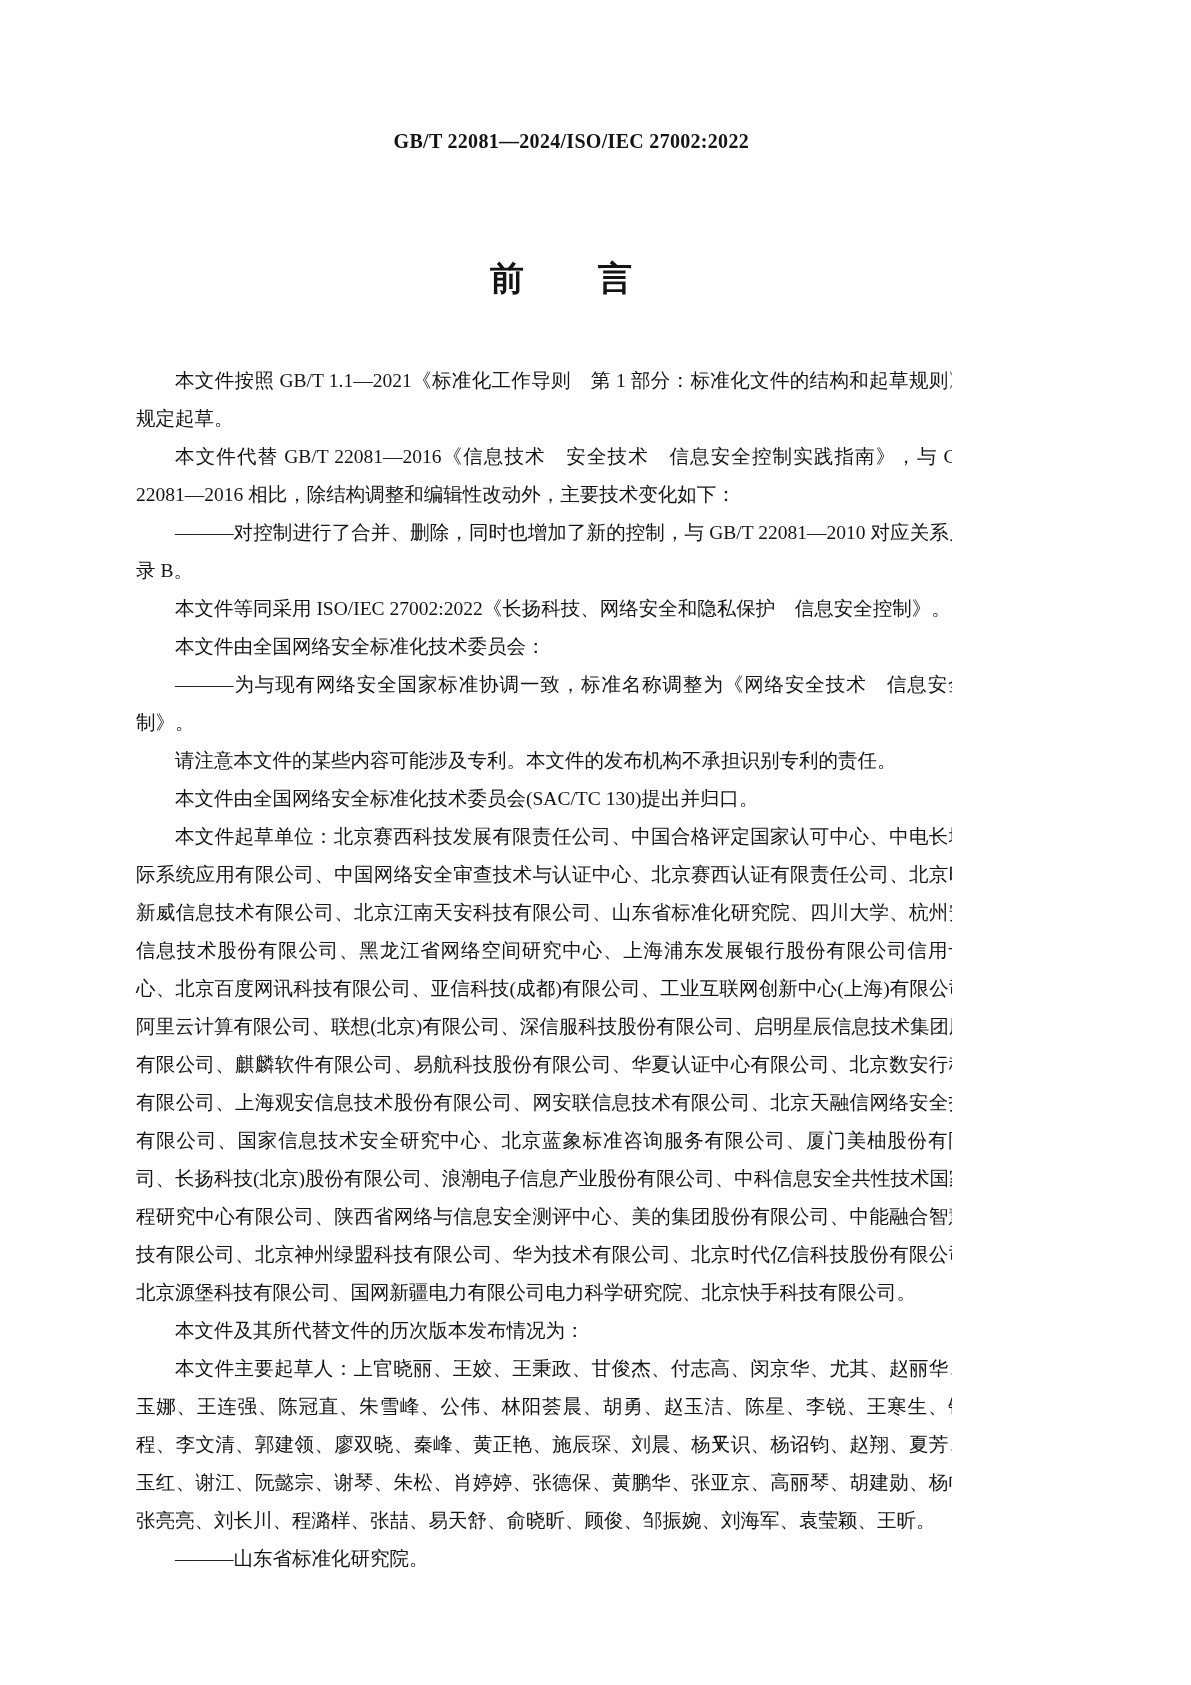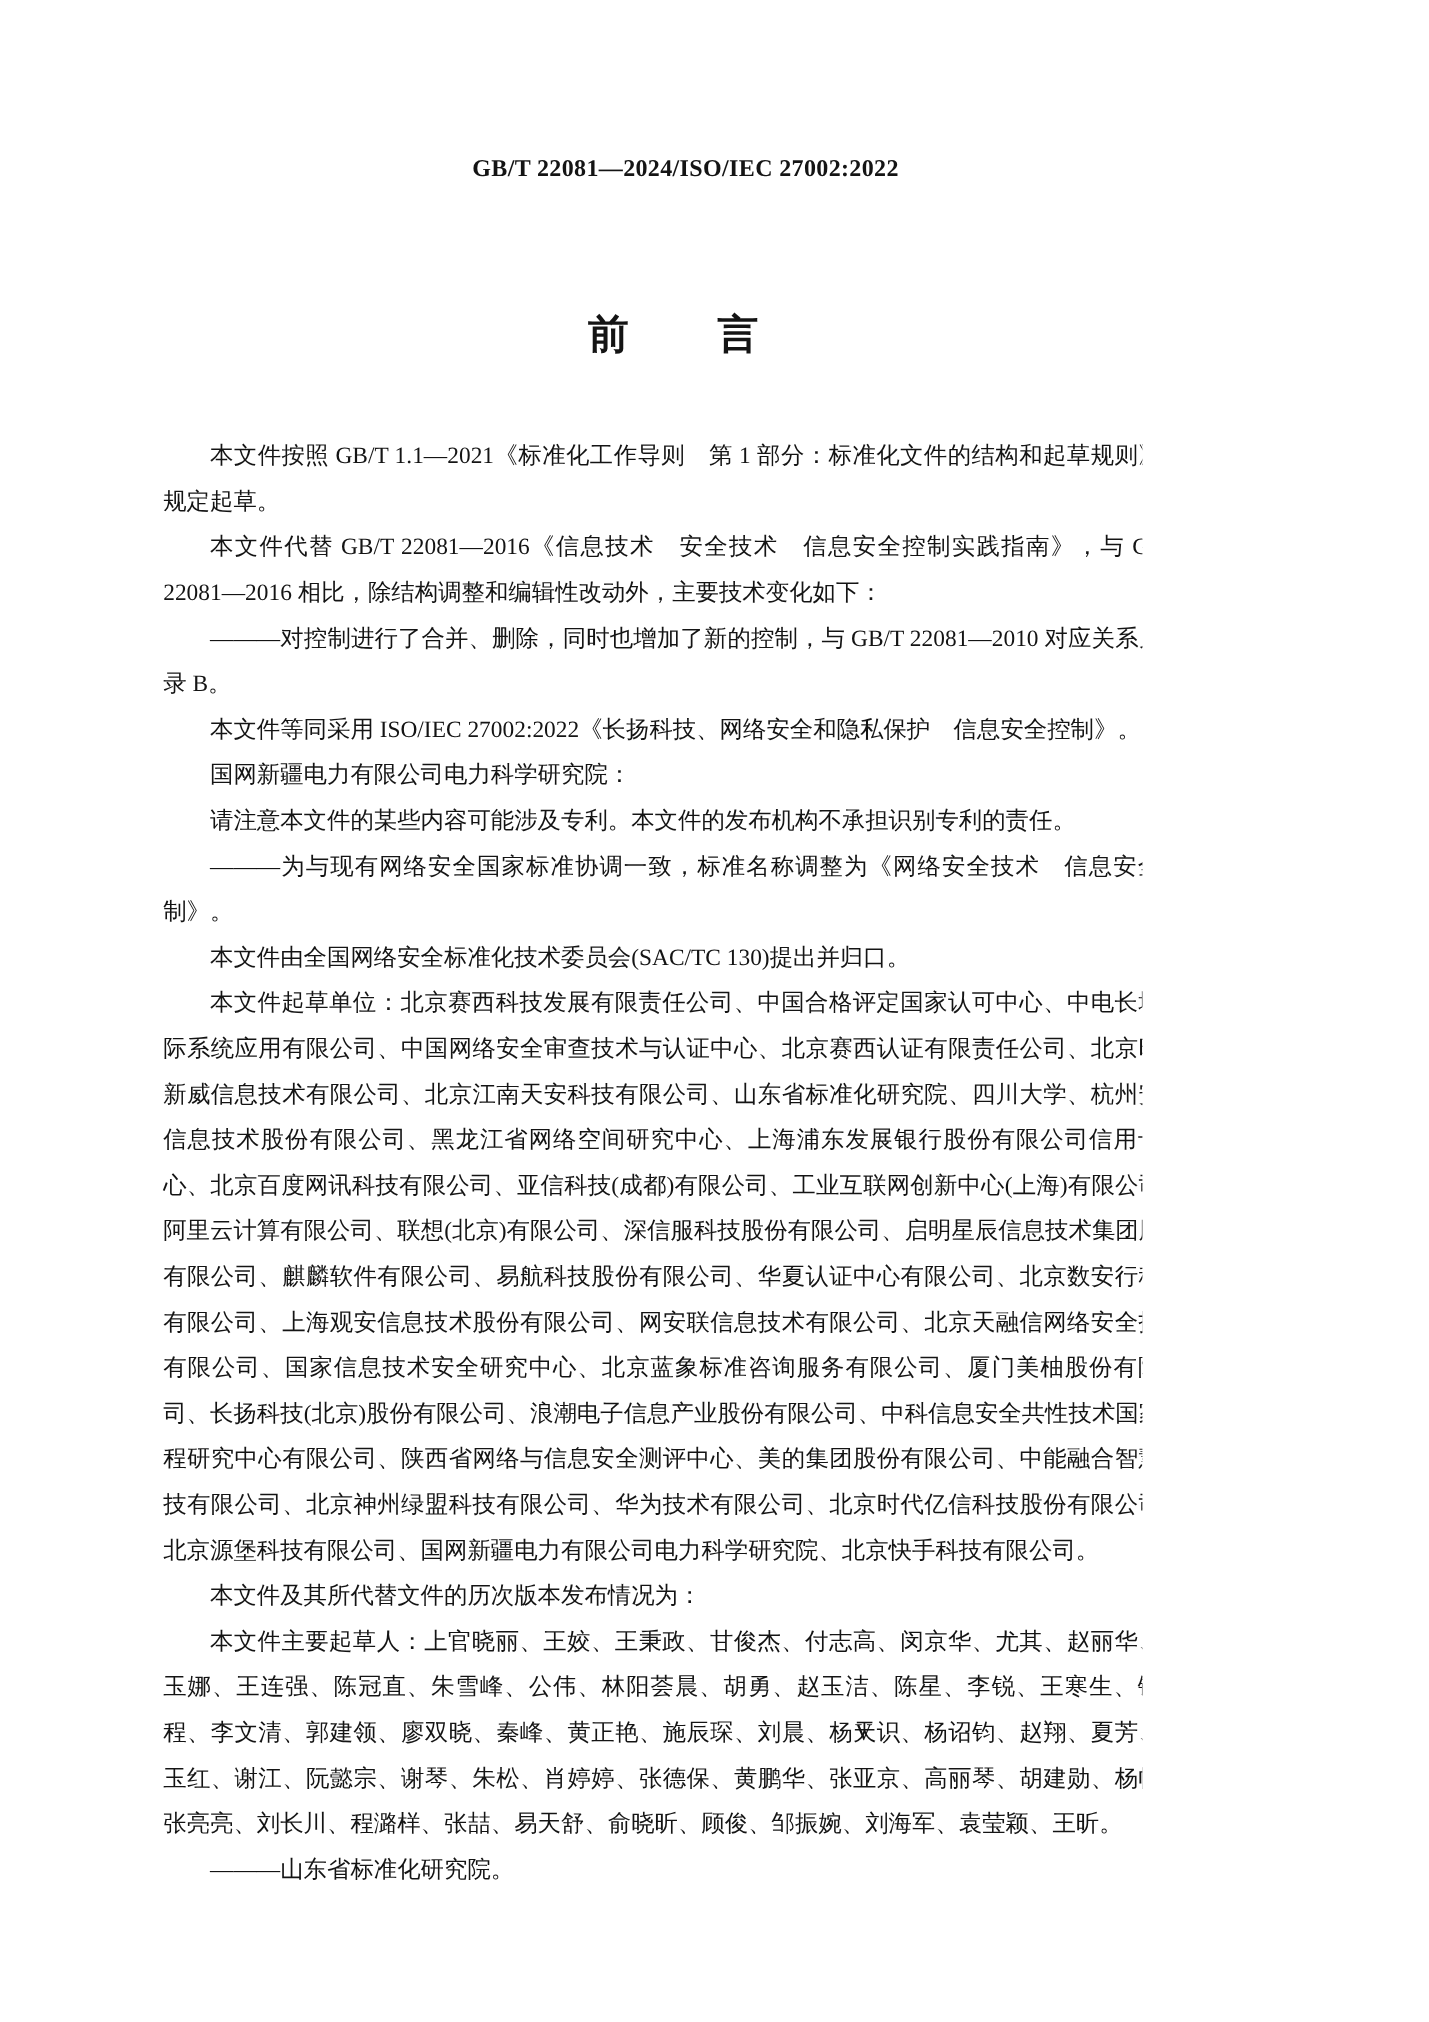--- a/index.html
+++ b/index.html
@@ -63,23 +63,23 @@
   <div class="std-header">GB/T 22081—2024/ISO/IEC 27002:2022</div>
 
   <div class="content">
     <h1 class="doc-title">前　　言</h1>
 
     <div class="body-text">
       <p>本文件按照 GB/T 1.1—2021《标准化工作导则　第 1 部分：标准化文件的结构和起草规则》的规定起草。</p>
       <p>本文件代替 GB/T 22081—2016《信息技术　安全技术　信息安全控制实践指南》，与 GB/T 22081—2016 相比，除结构调整和编辑性改动外，主要技术变化如下：</p>
       <p>———对控制进行了合并、删除，同时也增加了新的控制，与 GB/T 22081—2010 对应关系见附录 B。</p>
       <p>本文件等同采用 ISO/IEC 27002:2022《长扬科技、网络安全和隐私保护　信息安全控制》。</p>
-      <p>国网新疆电力有限公司电力科学研究院：</p>
+      <p>本文件由全国网络安全标准化技术委员会：</p>
+      <p>———为与现有网络安全国家标准协调一致，标准名称调整为《网络安全技术　信息安全控制》。</p>
       <p>请注意本文件的某些内容可能涉及专利。本文件的发布机构不承担识别专利的责任。</p>
-      <p>———为与现有网络安全国家标准协调一致，标准名称调整为《网络安全技术　信息安全控制》。</p>
       <p>本文件由全国网络安全标准化技术委员会(SAC/TC 130)提出并归口。</p>
       <p>本文件起草单位：北京赛西科技发展有限责任公司、中国合格评定国家认可中心、中电长城网际系统应用有限公司、中国网络安全审查技术与认证中心、北京赛西认证有限责任公司、北京时代新威信息技术有限公司、北京江南天安科技有限公司、山东省标准化研究院、四川大学、杭州安恒信息技术股份有限公司、黑龙江省网络空间研究中心、上海浦东发展银行股份有限公司信用卡中心、北京百度网讯科技有限公司、亚信科技(成都)有限公司、工业互联网创新中心(上海)有限公司、阿里云计算有限公司、联想(北京)有限公司、深信服科技股份有限公司、启明星辰信息技术集团股份有限公司、麒麟软件有限公司、易航科技股份有限公司、华夏认证中心有限公司、北京数安行科技有限公司、上海观安信息技术股份有限公司、网安联信息技术有限公司、北京天融信网络安全技术有限公司、国家信息技术安全研究中心、北京蓝象标准咨询服务有限公司、厦门美柚股份有限公司、长扬科技(北京)股份有限公司、浪潮电子信息产业股份有限公司、中科信息安全共性技术国家工程研究中心有限公司、陕西省网络与信息安全测评中心、美的集团股份有限公司、中能融合智慧科技有限公司、北京神州绿盟科技有限公司、华为技术有限公司、北京时代亿信科技股份有限公司、北京源堡科技有限公司、国网新疆电力有限公司电力科学研究院、北京快手科技有限公司。</p>
       <p>本文件及其所代替文件的历次版本发布情况为：</p>
       <p>本文件主要起草人：上官晓丽、王姣、王秉政、甘俊杰、付志高、闵京华、尤其、赵丽华、许玉娜、王连强、陈冠直、朱雪峰、公伟、林阳荟晨、胡勇、赵玉洁、陈星、李锐、王寒生、铁锦程、李文清、郭建领、廖双晓、秦峰、黄正艳、施辰琛、刘晨、杨天识、杨诏钧、赵翔、夏芳、刘玉红、谢江、阮懿宗、谢琴、朱松、肖婷婷、张德保、黄鹏华、张亚京、高丽琴、胡建勋、杨帆、张亮亮、刘长川、程潞样、张喆、易天舒、俞晓昕、顾俊、邹振婉、刘海军、袁莹颖、王昕。</p>
       <p>———山东省标准化研究院。</p>
     </div>
   </div>
 
   <div class="page-number">V</div>
 

